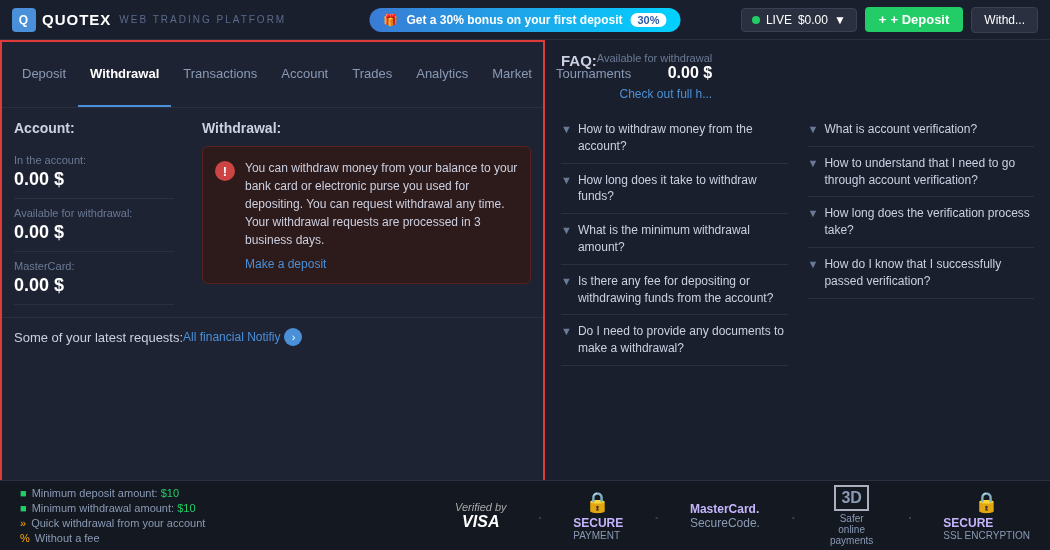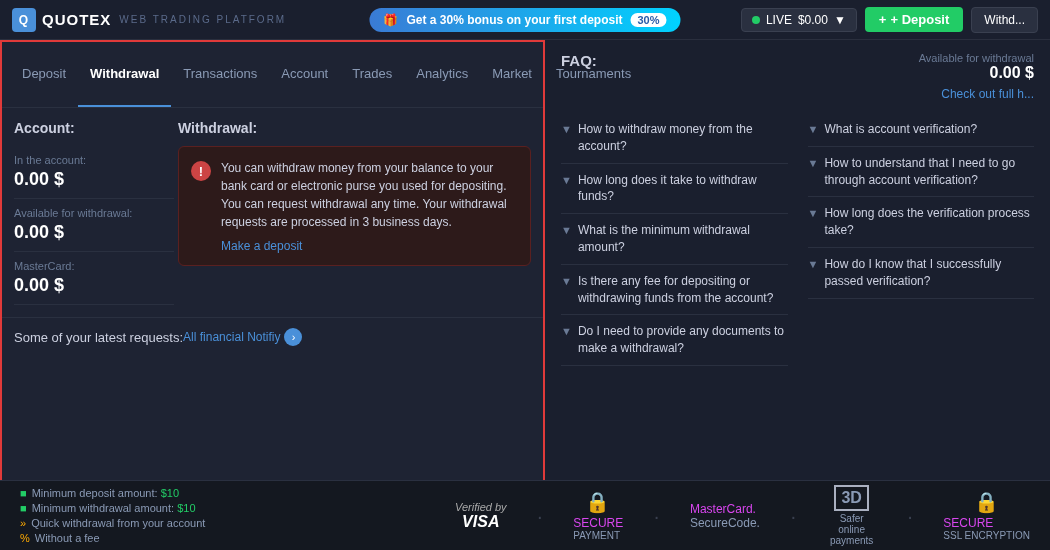--- a/index.html
+++ b/index.html
@@ -146,21 +146,21 @@
     .tab.active {
       color: #fff;
       border-bottom: 2px solid #4a90d9;
       font-weight: bold;
     }
 
     
     .panel-body {
       display: flex;
       padding: 12px;
-      gap: 4px;
+      gap: 28px;
     }
 
     
     .account-section {
       width: 160px;
       flex-shrink: 0;
     }
     .section-title {
       font-size: 14px;
       font-weight: bold;
@@ -250,21 +250,20 @@
     }
 
     
     .right-panel {
       flex: 1;
       padding: 12px 16px;
       overflow-y: auto;
     }
     .right-top {
       display: flex;
-      justify-content: space-between;
       align-items: flex-start;
       margin-bottom: 12px;
     }
     .available-label {
       font-size: 11px;
       color: #6a7a95;
       text-align: right;
     }
     .available-value {
       font-size: 16px;
@@ -346,23 +345,23 @@
     }
     .badge-item {
       display: flex;
       flex-direction: column;
       align-items: center;
       gap: 2px;
       color: #8a9ab5;
       font-size: 10px;
     }
     .badge-text {
-      font-weight: normal;
-      font-size: 12px;
-      color: #d946ef;
+      font-weight: bold;
+      font-size: 12px;
+      color: #c4b5fd;
     }
     .verified-visa {
       font-size: 11px;
       text-align: center;
       color: #8a9ab5;
     }
     .visa-word {
       font-size: 16px;
       font-weight: bold;
       font-style: italic;

